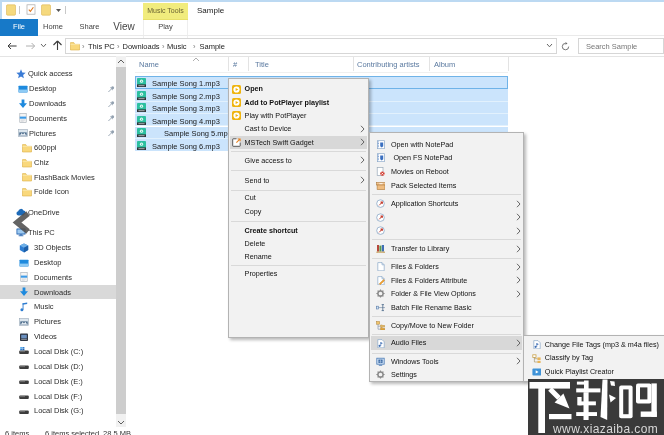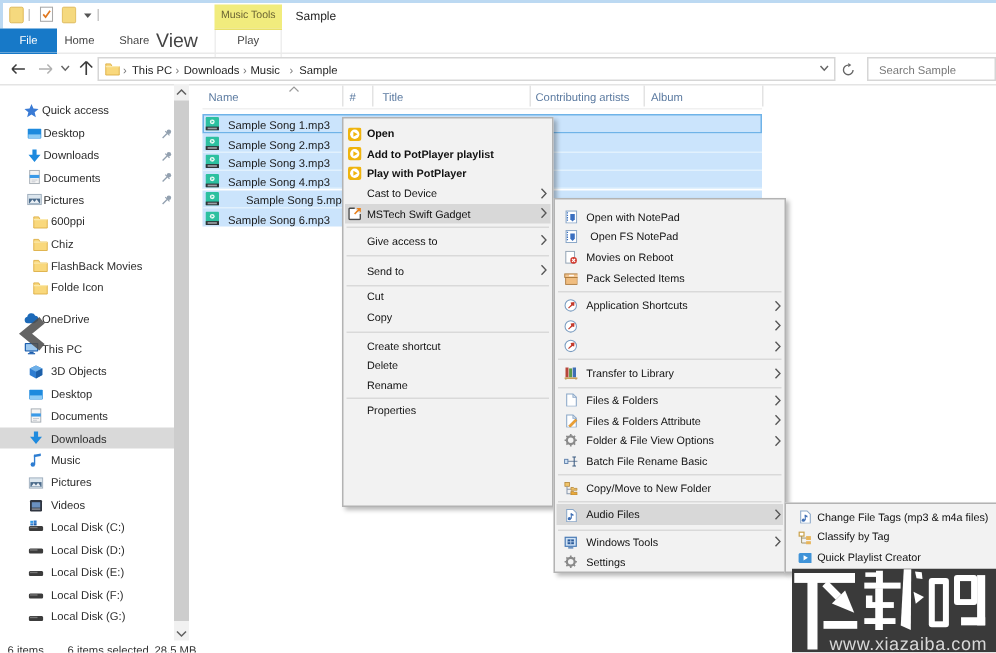--- a/index.html
+++ b/index.html
@@ -23,21 +23,21 @@
   </svg>
 <svg style="position:absolute;left:55px;top:8px;" width="7" height="5" viewBox="0 0 7 5">
     <path d="M1,1 L3.5,4 L6,1 Z" fill="#555"></path>
   </svg>
 <div class="ab" style="left:65px;top:6px;width:1px;height:8px;background:#c8c8c8"></div>
 <div class="ab" style="left:143px;top:3px;width:45px;height:16px;background:#f1ec7d;color:#6b6433;font-size:7px;text-align:center;line-height:16px">Music Tools</div>
 <div class="ab t75" style="left:197px;top:6px;font-size:8px;color:#222">Sample</div>
 <div class="ab" style="left:0;top:19px;width:38px;height:15.5px;background:#1779c8;color:#fff;font-size:7.5px;text-align:center;line-height:15.5px">File</div>
 <div class="ab" style="left:33px;top:19px;width:40px;height:15.5px;color:#444;font-size:7.5px;text-align:center;line-height:15.5px">Home</div>
 <div class="ab" style="left:69.5px;top:19px;width:40px;height:15.5px;color:#444;font-size:7.5px;text-align:center;line-height:15.5px">Share</div>
-<div class="ab" style="left:104px;top:19px;width:40px;height:15.5px;color:#444;font-size:13px;text-align:left;line-height:15.5px">View</div>
+<div class="ab" style="left:104px;top:19px;width:40px;height:15.5px;color:#444;font-size:10px;text-align:center;line-height:15.5px">View</div>
 <div class="ab" style="left:143px;top:19px;width:45px;height:1px;background:#e8e06a"></div>
 <div class="ab" style="left:143px;top:20px;width:45px;height:29px;color:#444;border-left:1px solid #eee;border-right:1px solid #eee;font-size:7.5px;text-align:center;line-height:14.5px;box-sizing:border-box">Play</div>
 <div class="ab" style="left:0;top:34.5px;width:664px;height:1px;background:#eaeaea"></div>
 <div class="ab" style="left:0;top:34.5px;width:38px;height:1px;background:#1779c8"></div>
 <svg style="position:absolute;left:7px;top:41px;" width="11" height="10" viewBox="0 0 11 10">
     <path d="M1,5 h8.6 M1,5 l3,-3 M1,5 l3,3" stroke="#3b3b3b" stroke-width="1" fill="none"></path>
   </svg>
 <svg style="position:absolute;left:25px;top:41px;" width="11" height="10" viewBox="0 0 11 10">
     <path d="M1,5 h8.6 M9.6,5 l-3,-3 M9.6,5 l-3,3" stroke="#b0b0b0" stroke-width="1" fill="none"></path>
   </svg>
@@ -309,21 +309,21 @@
       <rect x="0" y="0" width="9" height="9" rx="1.6" fill="#efb40e"></rect>
       <circle cx="4.5" cy="4.5" r="3.1" fill="#fff"></circle>
       <path d="M3.6,2.9 L6.4,4.5 L3.6,6.1 Z" fill="#efb40e"></path>
     </svg>
 <div class="mi" style="top:16.6px;padding-left:15.6px;font-weight:bold">Add to PotPlayer playlist</div>
 <svg style="position:absolute;left:2.5px;top:32.0px" width="9" height="9" viewBox="0 0 9 9">
       <rect x="0" y="0" width="9" height="9" rx="1.6" fill="#efb40e"></rect>
       <circle cx="4.5" cy="4.5" r="3.1" fill="#fff"></circle>
       <path d="M3.6,2.9 L6.4,4.5 L3.6,6.1 Z" fill="#efb40e"></path>
     </svg>
-<div class="mi" style="top:29.8px;padding-left:15.6px;font-weight:bold">Play with PotPlayer</div>
+<div class="mi" style="top:29.8px;padding-left:15.6px;font-weight:normal">Play with PotPlayer</div>
 <div class="mi" style="top:43.2px;padding-left:15.6px;font-weight:normal">Cast to Device</div>
 <svg style="position:absolute;left:131px;top:45.900000000000006px;" width="5" height="8" viewBox="0 0 5 8">
       <path d="M1,0.8 L4,4 L1,7.2" stroke="#565656" stroke-width="0.9" fill="none"></path>
     </svg>
 <div class="ab" style="left:1px;top:56.6px;width:136.5px;height:13.4px;background:#d8d8d8"></div>
 <svg style="position:absolute;left:2.5px;top:58.80000000000001px" width="9" height="9" viewBox="0 0 9 9">
       <path d="M4.5,0.8 H1.2 a0.5,0.5 0 0 0 -0.5,0.5 V7.8 a0.5,0.5 0 0 0 0.5,0.5 H7.7 a0.5,0.5 0 0 0 0.5,-0.5 V4.6" fill="#fff" stroke="#4a4a4a" stroke-width="0.9"></path>
       <path d="M4.4,4.7 L7.6,1.4" stroke="#e8821e" stroke-width="1.1"></path>
       <path d="M5.6,0.6 L8.6,0.6 L8.6,3.6 Z" fill="#e8821e"></path>
     </svg>
@@ -334,21 +334,21 @@
 <div class="mi" style="top:74.6px;padding-left:15.6px;font-weight:normal">Give access to</div>
 <svg style="position:absolute;left:131px;top:77.30000000000001px;" width="5" height="8" viewBox="0 0 5 8">
       <path d="M1,0.8 L4,4 L1,7.2" stroke="#565656" stroke-width="0.9" fill="none"></path>
     </svg>
 <div class="mi" style="top:94.6px;padding-left:15.6px;font-weight:normal">Send to</div>
 <svg style="position:absolute;left:131px;top:97.30000000000001px;" width="5" height="8" viewBox="0 0 5 8">
       <path d="M1,0.8 L4,4 L1,7.2" stroke="#565656" stroke-width="0.9" fill="none"></path>
     </svg>
 <div class="mi" style="top:112.1px;padding-left:15.6px;font-weight:normal">Cut</div>
 <div class="mi" style="top:125.6px;padding-left:15.6px;font-weight:normal">Copy</div>
-<div class="mi" style="top:145.1px;padding-left:15.6px;font-weight:normal">Create shortcut</div>
+<div class="mi" style="top:145.1px;padding-left:15.6px;font-weight:bold">Create shortcut</div>
 <div class="mi" style="top:157.9px;padding-left:15.6px;font-weight:normal">Delete</div>
 <div class="mi" style="top:170.7px;padding-left:15.6px;font-weight:normal">Rename</div>
 <div class="mi" style="top:188.3px;padding-left:15.6px;font-weight:normal">Properties</div>
 <div class="sep" style="top:72.3px"></div>
 <div class="sep" style="top:91.3px"></div>
 <div class="sep" style="top:111.3px"></div>
 <div class="sep" style="top:141.6px"></div>
 <div class="sep" style="top:186.2px"></div>
 </div>
 <div class="menu" style="left:368.5px;top:132px;width:155.5px;height:250px;box-sizing:border-box">

